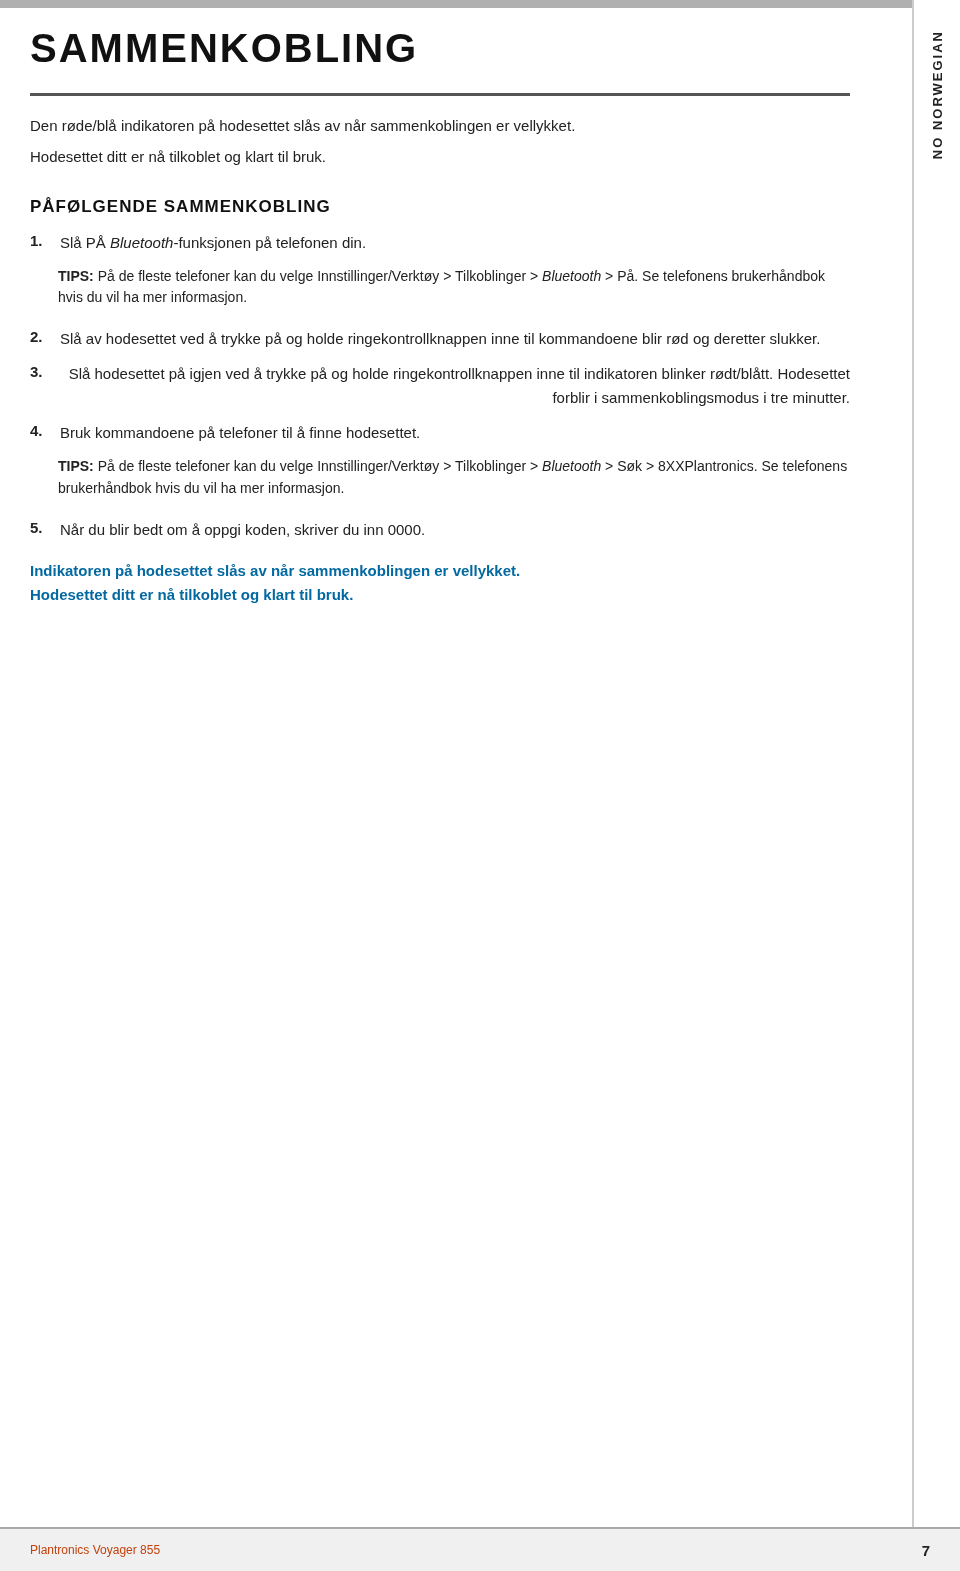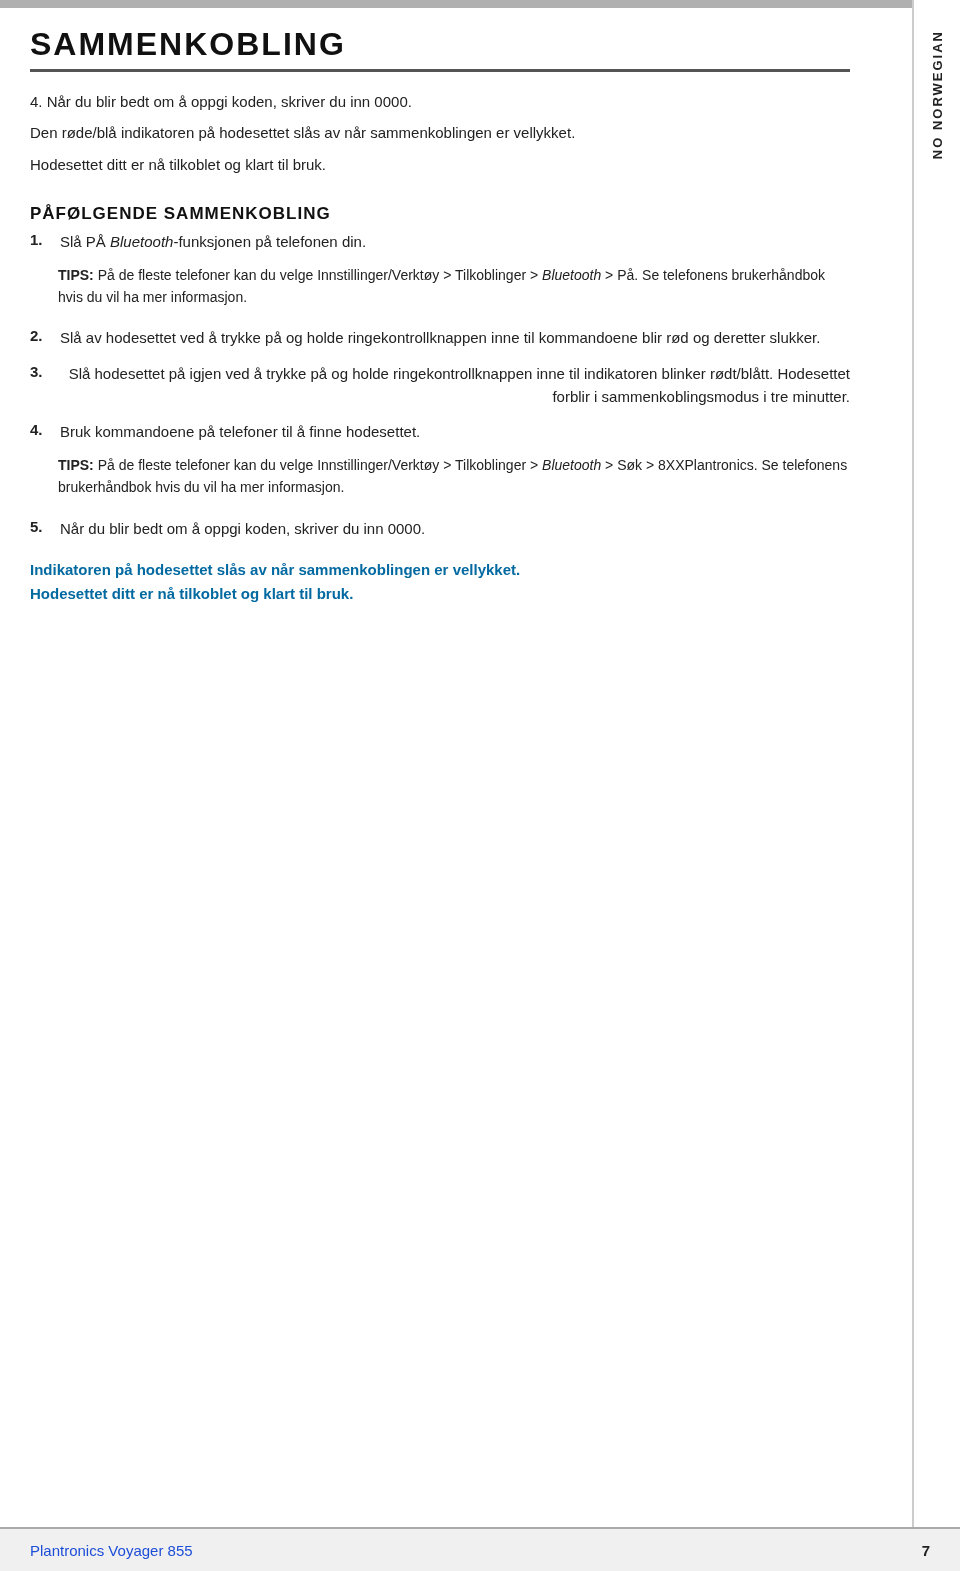--- a/index.html
+++ b/index.html
@@ -46,24 +46,24 @@
     }
 
     
     .main-content {
       padding: 0 60px 60px 30px;
       margin-right: 50px;
     }
 
     
     .page-title {
-      font-size: 32px;
+      font-size: 40px;
       font-weight: bold;
       letter-spacing: 2px;
-      padding: 18px 0 6px 0;
+      padding: 18px 0 22px 0;
       color: #111111;
     }
 
     .section-divider {
       width: 100%;
       height: 3px;
       background: #555555;
       margin-bottom: 18px;
     }
 
@@ -78,21 +78,21 @@
       margin-bottom: 8px;
       color: #222222;
     }
 
     
     .section-heading {
       font-size: 17px;
       font-weight: bold;
       letter-spacing: 1px;
       margin-top: 28px;
-      margin-bottom: 6px;
+      margin-bottom: 14px;
       color: #111111;
     }
 
     .section-subtext {
       font-size: 15px;
       line-height: 1.55;
       margin-bottom: 14px;
       color: #222222;
     }
 
@@ -164,22 +164,22 @@
       height: 44px;
       background: #f0f0f0;
       border-top: 2px solid #aaaaaa;
       display: flex;
       align-items: center;
       justify-content: space-between;
       padding: 0 30px;
     }
 
     .footer-title {
-      font-size: 15px;
-      color: #1d4ed8;
+      font-size: 12px;
+      color: #c2410c;
     }
 
     .footer-page {
       font-size: 15px;
       color: #222222;
       font-weight: bold;
     }
   </style>
 </head>
 <body>
@@ -189,24 +189,20 @@
 <div class="sidebar">
   <span class="sidebar-text">NO NORWEGIAN</span>
 </div>
 
 <div class="main-content">
 
   <div class="page-title">SAMMENKOBLING</div>
   <div class="section-divider"></div>
 
   <div class="intro-section">
-    <div class="intro-para">
-      <span>4.</span>
-      <span>Når du blir bedt om å oppgi koden, skriver du inn 0000.</span>
-    </div>
     <div class="intro-para">Den røde/blå indikatoren på hodesettet slås av når sammenkoblingen er vellykket.</div>
     <div class="intro-para">Hodesettet ditt er nå tilkoblet og klart til bruk.</div>
   </div>
 
   <div class="section-heading">PÅFØLGENDE SAMMENKOBLING</div>
 
   <ul class="numbered-list">
     <li>
       <span class="list-number">1.</span>
       <span class="list-text">

